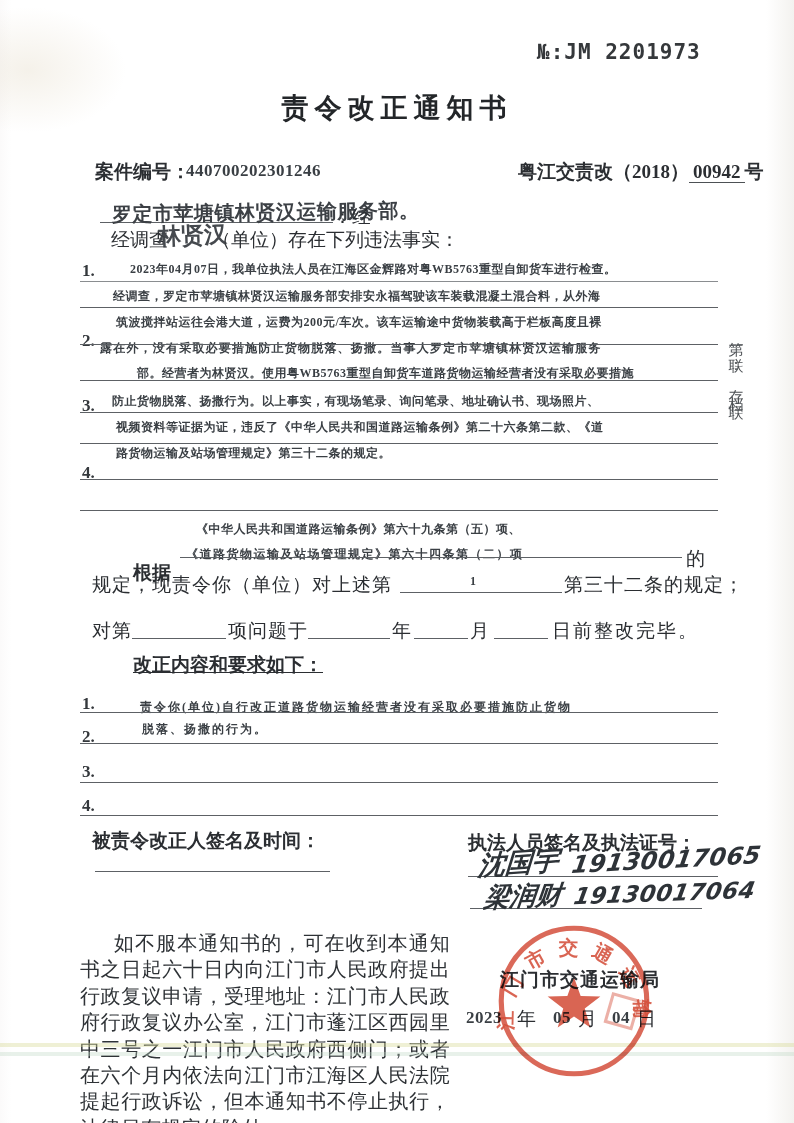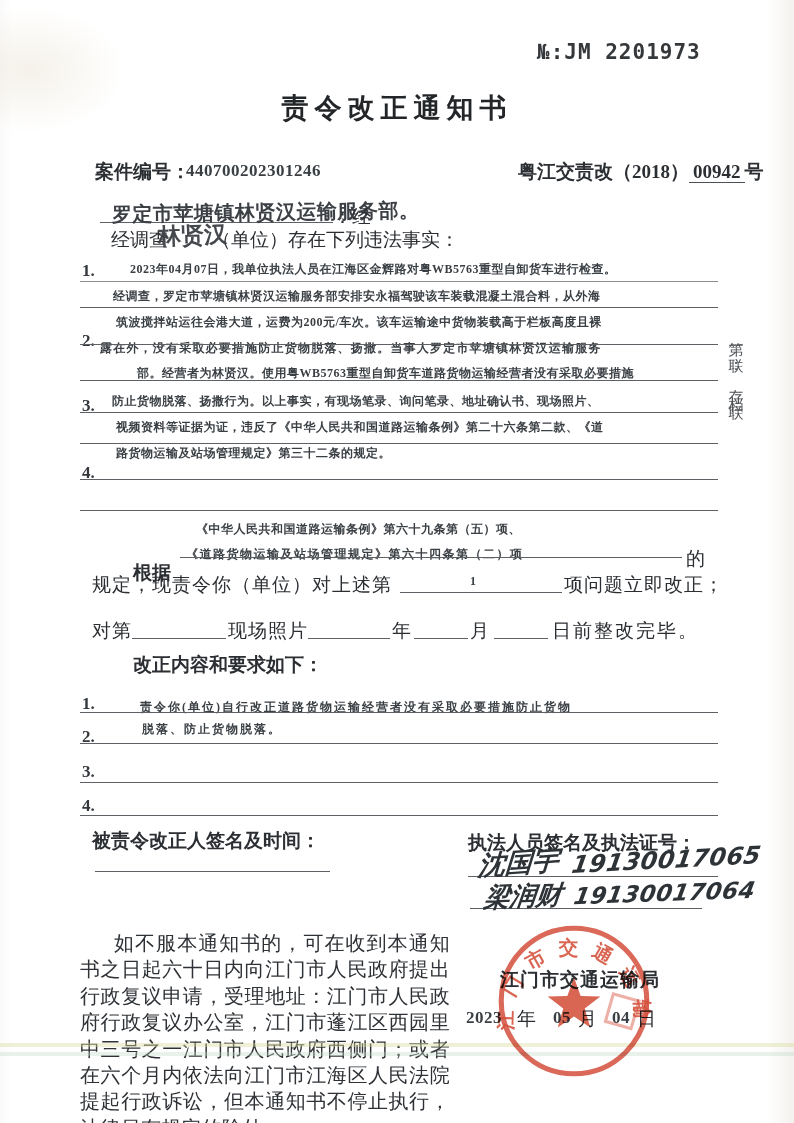--- a/index.html
+++ b/index.html
@@ -80,37 +80,37 @@
 
   <div class="abs printed" style="left:133px;top:560px;font-weight:600;">根据</div>
   <div class="abs typed" style="left:196px;top:521px;">《中华人民共和国道路运输条例》第六十九条第（五）项、</div>
   <div class="abs typed" style="left:186px;top:546px;letter-spacing:1.5px;">《道路货物运输及站场管理规定》第六十四条第（二）项</div>
   <div class="rule" style="left:180px;top:557px;width:502px;"></div>
   <div class="abs printed" style="left:686px;top:546px;">的</div>
 
   <div class="abs printed" style="left:92px;top:572px;letter-spacing:1px;">规定，现责令你（单位）对上述第</div>
   <div class="rule" style="left:400px;top:592px;width:162px;"></div>
   <div class="abs typed" style="left:470px;top:574px;">1</div>
-  <div class="abs printed" style="left:564px;top:572px;letter-spacing:1px;">项问题立即改正；</div>
+  <div class="abs printed" style="left:564px;top:572px;letter-spacing:1px;">第三十二条的规定；</div>
 
   <div class="abs printed" style="left:92px;top:618px;letter-spacing:1px;">对第</div>
   <div class="rule" style="left:132px;top:638px;width:94px;"></div>
-  <div class="abs printed" style="left:228px;top:618px;letter-spacing:1px;">现场照片</div>
+  <div class="abs printed" style="left:228px;top:618px;letter-spacing:1px;">项问题于</div>
   <div class="rule" style="left:308px;top:638px;width:82px;"></div>
   <div class="abs printed" style="left:392px;top:618px;">年</div>
   <div class="rule" style="left:414px;top:638px;width:54px;"></div>
   <div class="abs printed" style="left:470px;top:618px;">月</div>
   <div class="rule" style="left:494px;top:638px;width:54px;"></div>
   <div class="abs printed" style="left:552px;top:618px;letter-spacing:2px;">日前整改完毕。</div>
 
-  <div class="abs printed" style="left:133px;top:652px;font-weight:600;">改正内容和要求如下：</div>
+  <div class="abs printed" style="left:133px;top:652px;font-weight:600;text-decoration:underline;">改正内容和要求如下：</div>
 
   <div class="abs num" style="left:82px;top:694px;">1.</div>
   <div class="abs typed" style="left:140px;top:699px;letter-spacing:2px;">责令你(单位)自行改正道路货物运输经营者没有采取必要措施防止货物</div>
-  <div class="abs typed" style="left:142px;top:721px;letter-spacing:2px;">脱落、防止货物脱落。</div>
+  <div class="abs typed" style="left:142px;top:721px;letter-spacing:2px;">脱落、扬撒的行为。</div>
   <div class="rule" style="left:80px;top:712px;width:638px;"></div>
 
   <div class="abs num" style="left:82px;top:727px;">2.</div>
   <div class="rule" style="left:80px;top:743px;width:638px;"></div>
 
   <div class="abs num" style="left:82px;top:762px;">3.</div>
   <div class="rule" style="left:80px;top:782px;width:638px;"></div>
 
   <div class="abs num" style="left:82px;top:796px;">4.</div>
   <div class="rule" style="left:80px;top:815px;width:638px;"></div>

